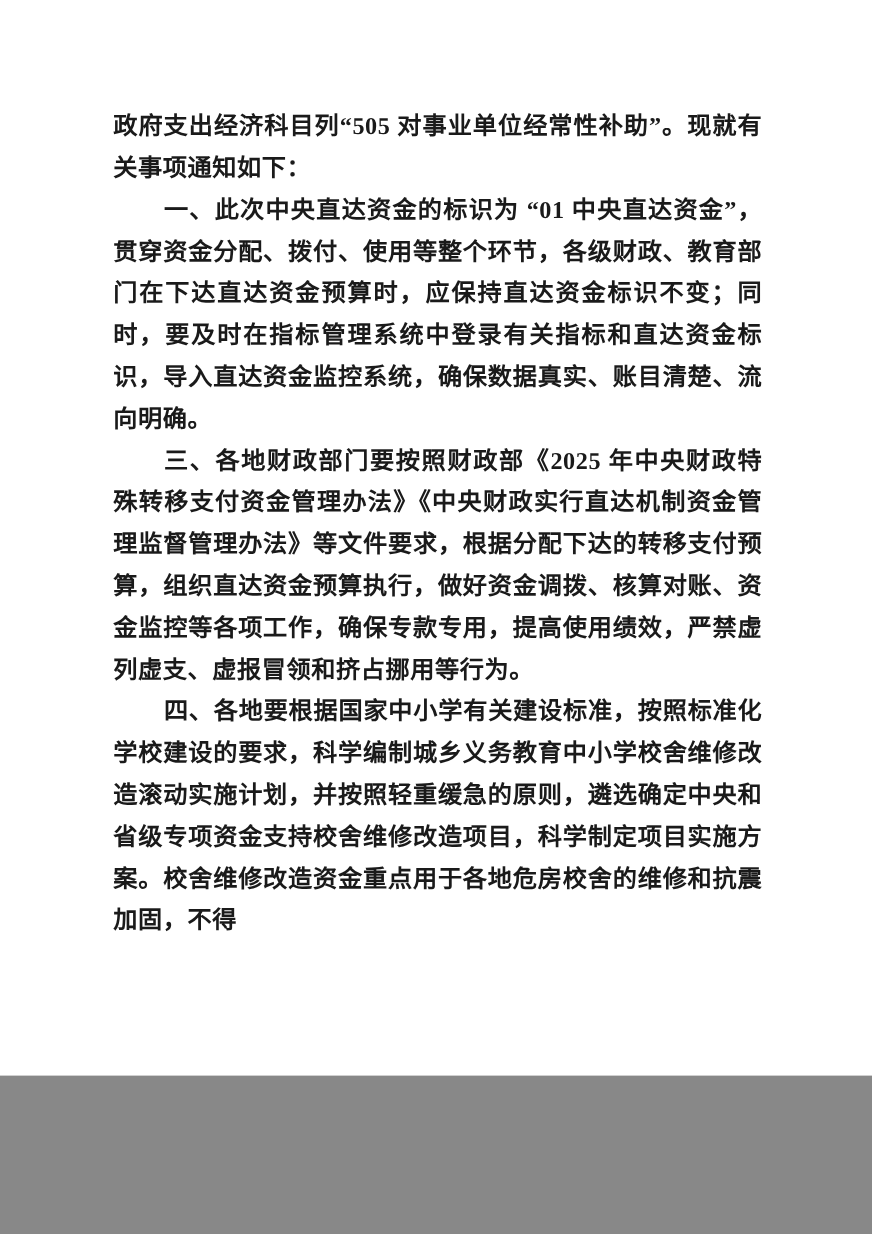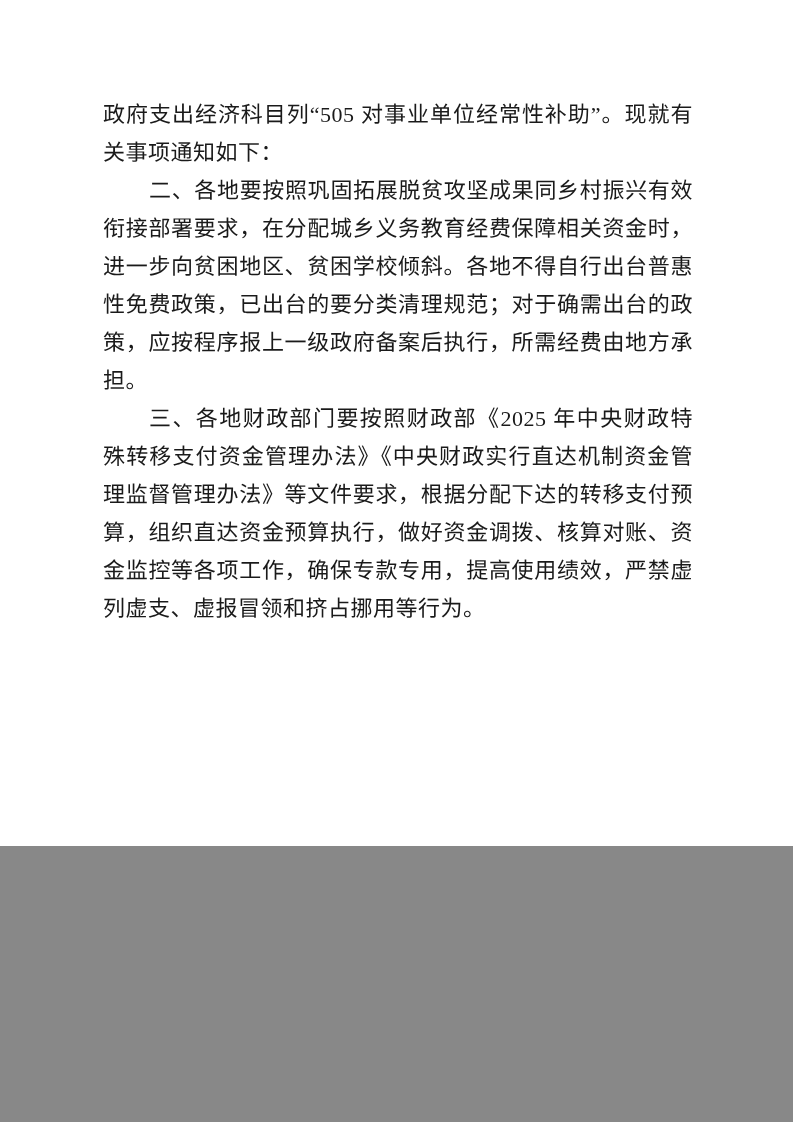--- a/index.html
+++ b/index.html
@@ -6,25 +6,26 @@
   * { margin: 0; padding: 0; box-sizing: border-box; }
 
   html, body {
     background: #888;
     font-family: "Liberation Serif", "DejaVu Serif", serif;
   }
 
   .page {
     position: relative;
     width: 793px;
-    height: 846px;
+    height: 978px;
     margin: 0 auto;
     background: #ffffff;
     overflow: hidden;
     color: #1a1a1a;
+    font-weight: bold;
   }
 
   .text-block {
     position: absolute;
     left: 103px;
     top: 96px;
     width: 590px;
     font-size: 22px;
     line-height: 38px;
     text-align: justify;
@@ -51,19 +52,20 @@
     color: #2a2a2a;
   }
 </style>
 </head>
 <body>
 
 <div class="page">
 
   <div class="text-block">
     <p>政府支出经济科目列“505 对事业单位经常性补助”。现就有关事项通知如下：</p>
-    <p class="indent">二、各地要按照巩固拓展脱贫攻坚成果同乡村振兴有效衔接部署要求，在分配城乡义务教育经费保障相关资金时，进一步向贫困地区、贫困学校倾斜。各地不得自行出台普惠性免费政策，已出台的要分类清理规范；对于确需出台的政策，应按程序报上一级政府备案后执行，所需经费由地方承担。</p>
+    <p class="indent">一、此次中央直达资金的标识为 “01 中央直达资金”，贯穿资金分配、拨付、使用等整个环节，各级财政、教育部门在下达直达资金预算时，应保持直达资金标识不变；同时，要及时在指标管理系统中登录有关指标和直达资金标识，导入直达资金监控系统，确保数据真实、账目清楚、流向明确。</p>
     <p class="indent">三、各地财政部门要按照财政部《2025 年中央财政特殊转移支付资金管理办法》《中央财政实行直达机制资金管理监督管理办法》等文件要求，根据分配下达的转移支付预算，组织直达资金预算执行，做好资金调拨、核算对账、资金监控等各项工作，确保专款专用，提高使用绩效，严禁虚列虚支、虚报冒领和挤占挪用等行为。</p>
+    <p class="indent">四、各地要根据国家中小学有关建设标准，按照标准化学校建设的要求，科学编制城乡义务教育中小学校舍维修改造滚动实施计划，并按照轻重缓急的原则，遴选确定中央和省级专项资金支持校舍维修改造项目，科学制定项目实施方案。校舍维修改造资金重点用于各地危房校舍的维修和抗震加固，不得</p>
   </div>
 
   <div class="page-number">—2—</div>
 
 </div>
 
 </body></html>

